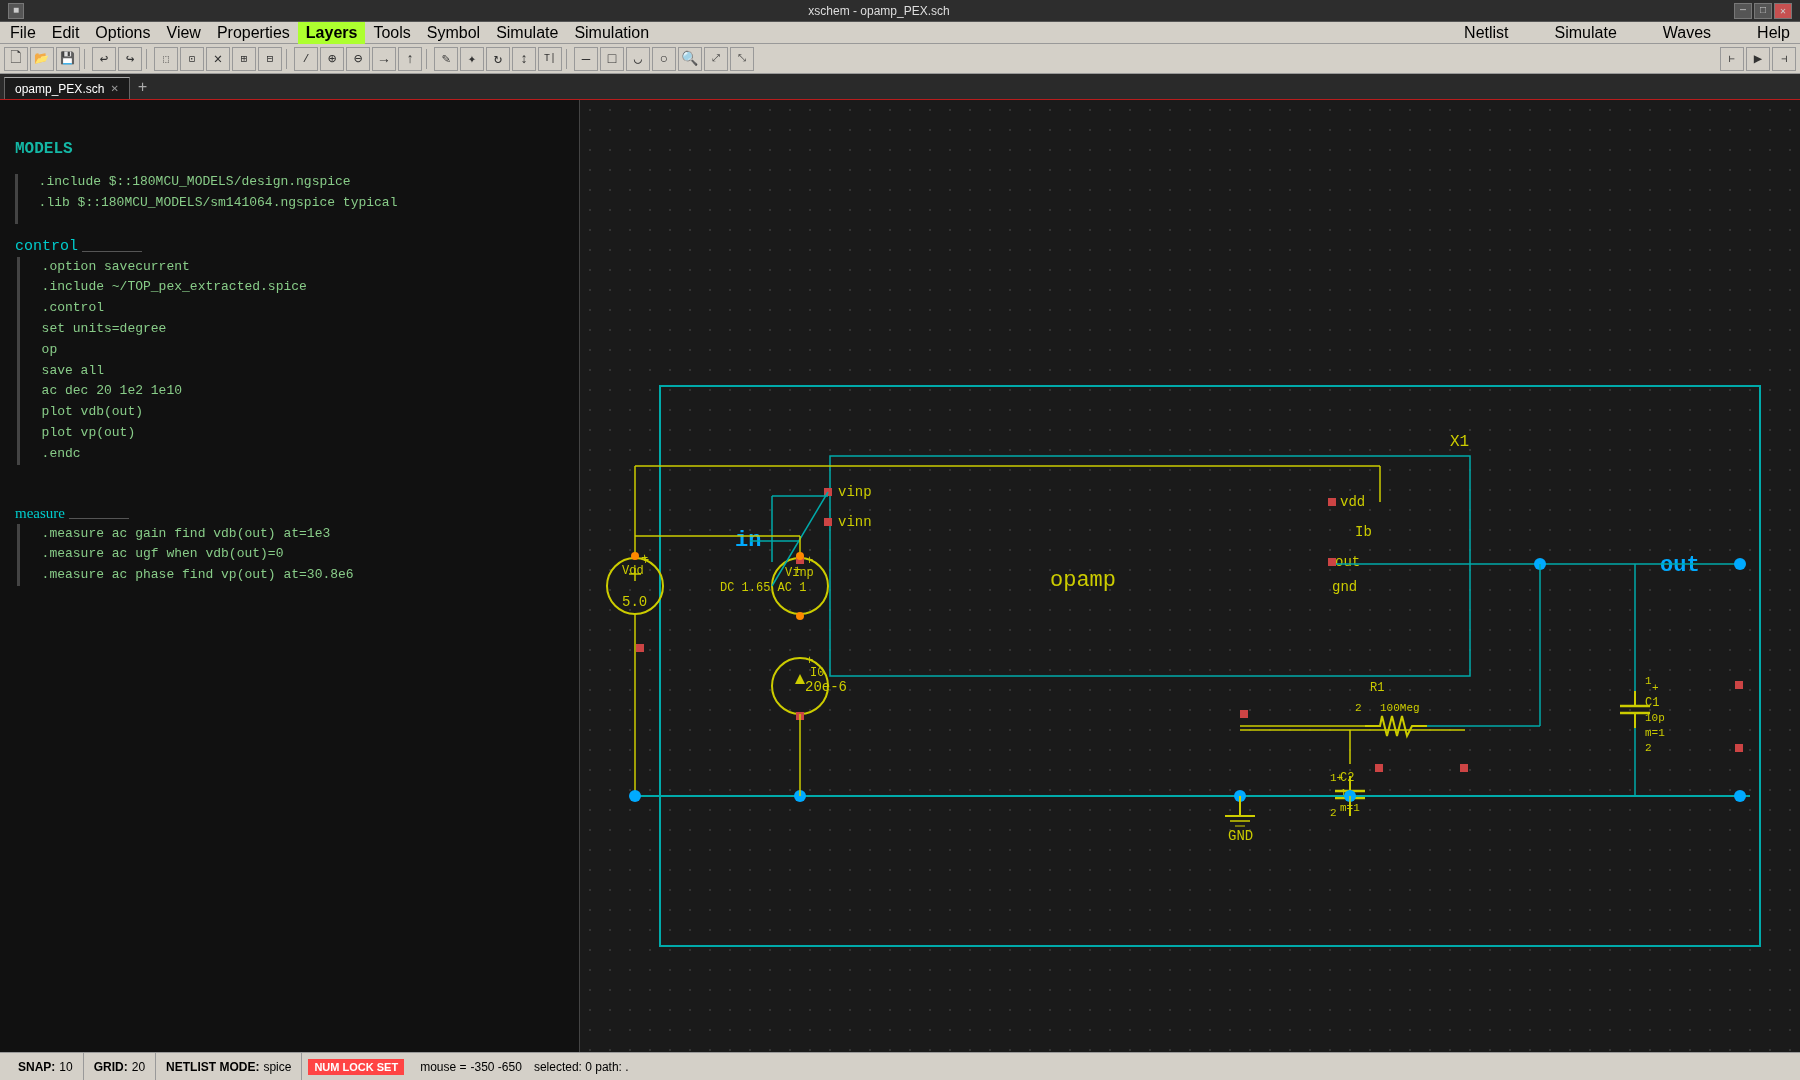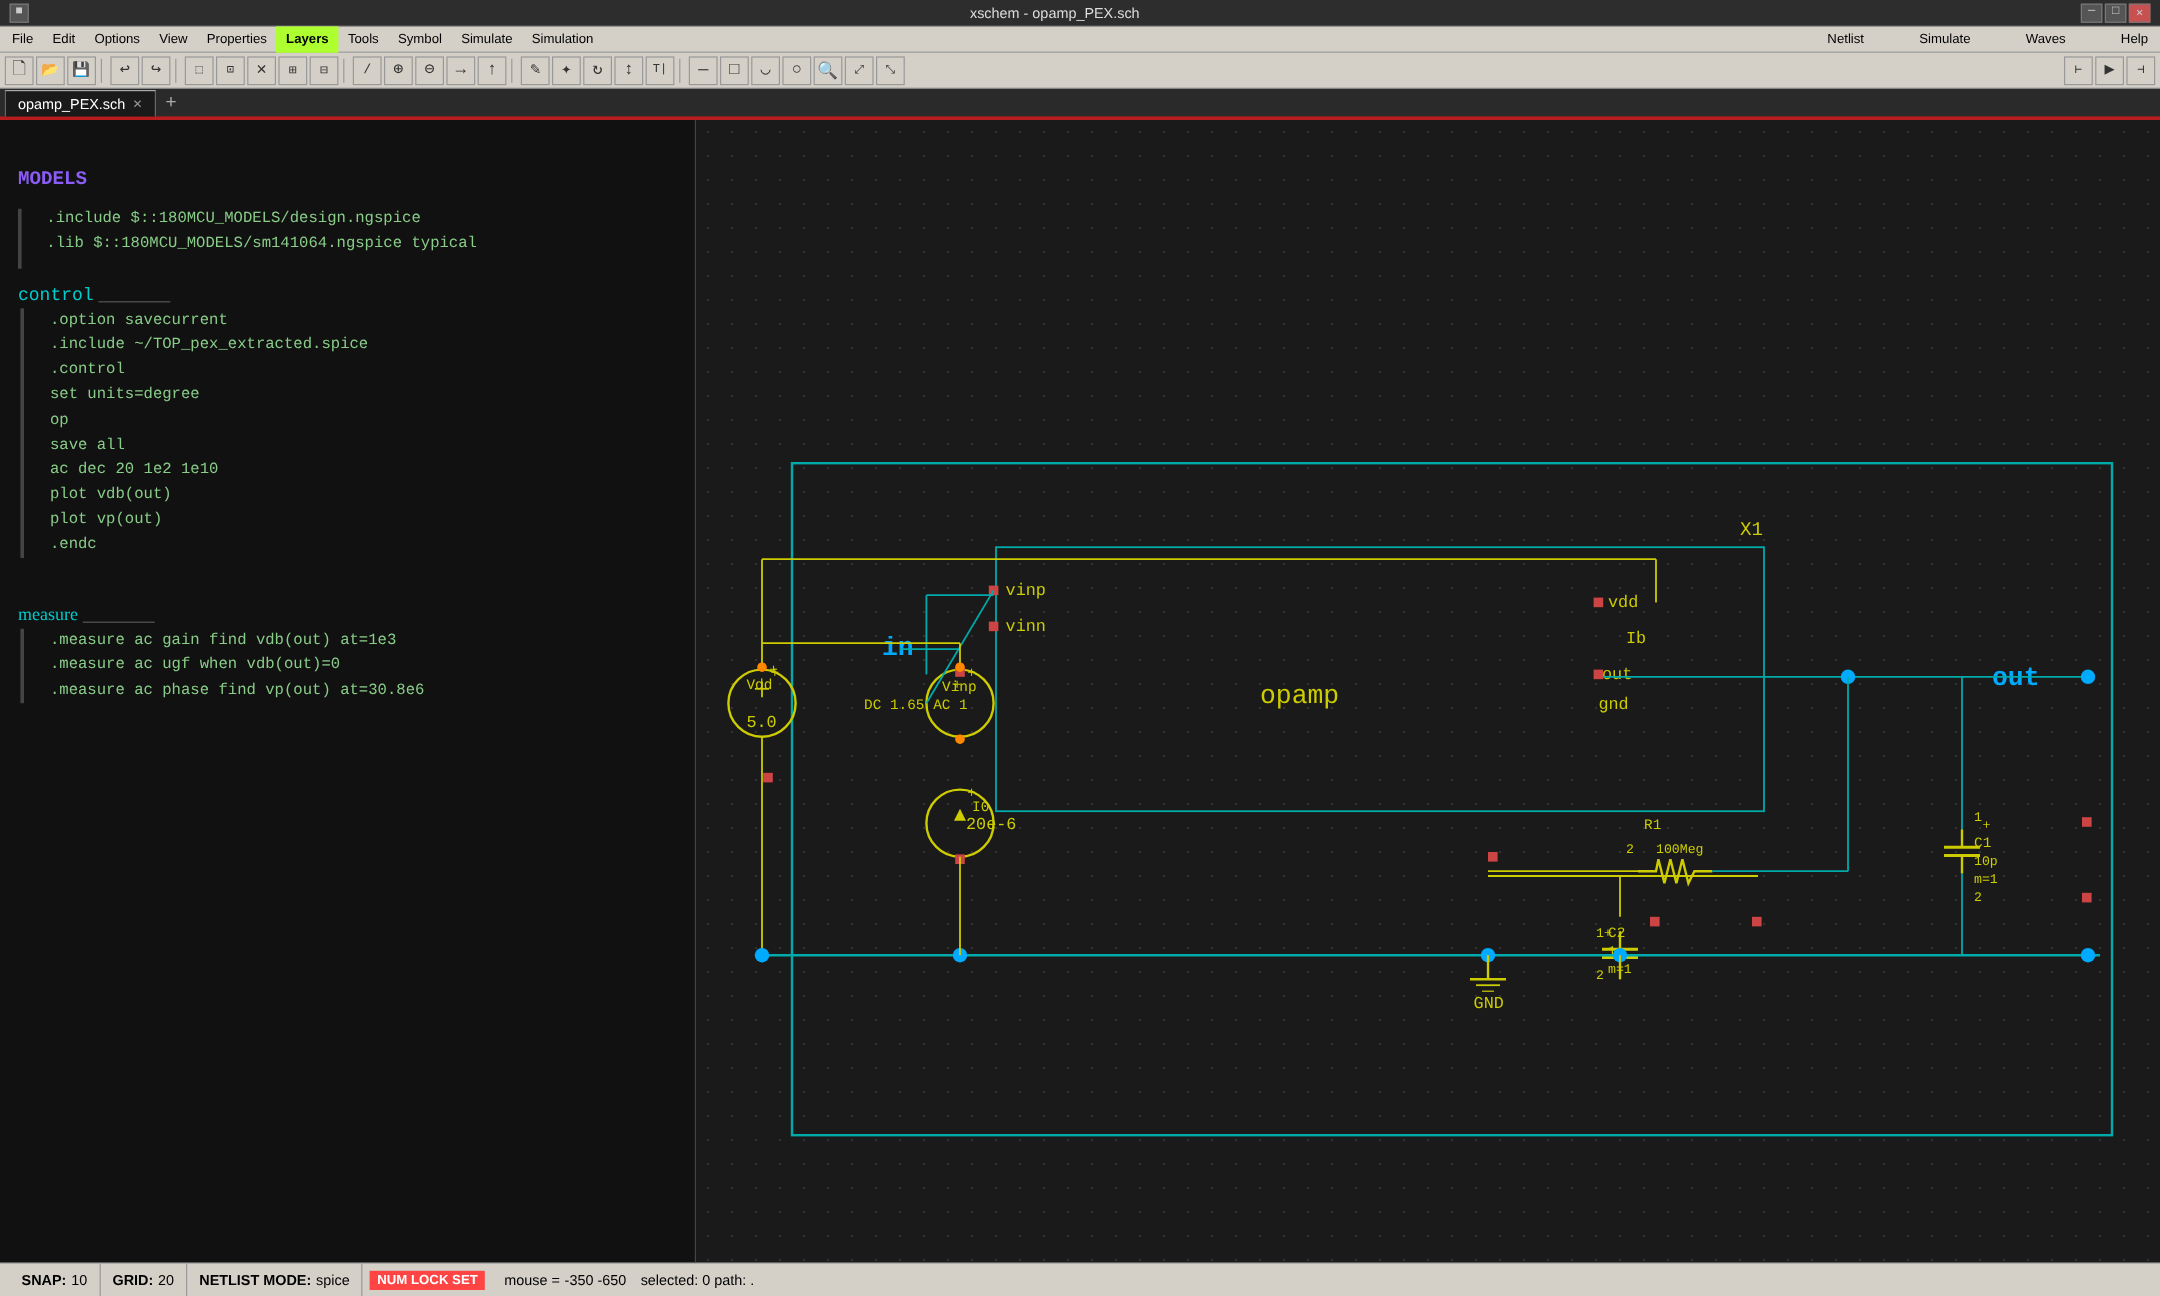--- a/index.html
+++ b/index.html
@@ -42,21 +42,21 @@
       background: #d4d0c8;
       height: 22px;
       display: flex;
       align-items: center;
       padding: 0 2px;
       border-bottom: 1px solid #999;
     }
     .menu-item {
       padding: 2px 8px;
       color: #000;
-      font-size: 11px;
+      font-size: 16px;
       font-family: 'Arial', sans-serif;
       cursor: pointer;
       height: 22px;
       display: flex;
       align-items: center;
     }
     .menu-item.active { background: #adff2f; color: #000; font-weight: bold; }
     .menu-right {
       margin-left: auto;
       display: flex;
@@ -92,21 +92,21 @@
       margin: 0 2px;
     }
 
     
     #tabs {
       background: #2a2a2a;
       height: 26px;
       display: flex;
       align-items: flex-end;
       padding-left: 4px;
-      border-bottom: 3px solid #b91c1c;
+      border-bottom: 1px solid #b91c1c;
     }
     .tab {
       padding: 3px 10px;
       background: #404040;
       color: #ccc;
       font-size: 12px;
       font-family: Arial, sans-serif;
       border: 1px solid #666;
       border-bottom: none;
       cursor: pointer;
@@ -190,21 +190,21 @@
       color: white;
       padding: 2px 6px;
       font-weight: bold;
       font-size: 11px;
       margin: 0 6px;
       text-align: right;
     }
 
     
     .sch-section-title {
-      color: #8b5cf6;
+      color: #14b8a6;
       font-size: 16px;
       font-weight: bold;
       margin-bottom: 8px;
       font-family: 'Courier New', monospace;
     }
     .sch-text {
       color: #88cc88;
       font-size: 13px;
       font-family: 'Courier New', monospace;
       line-height: 1.6;

